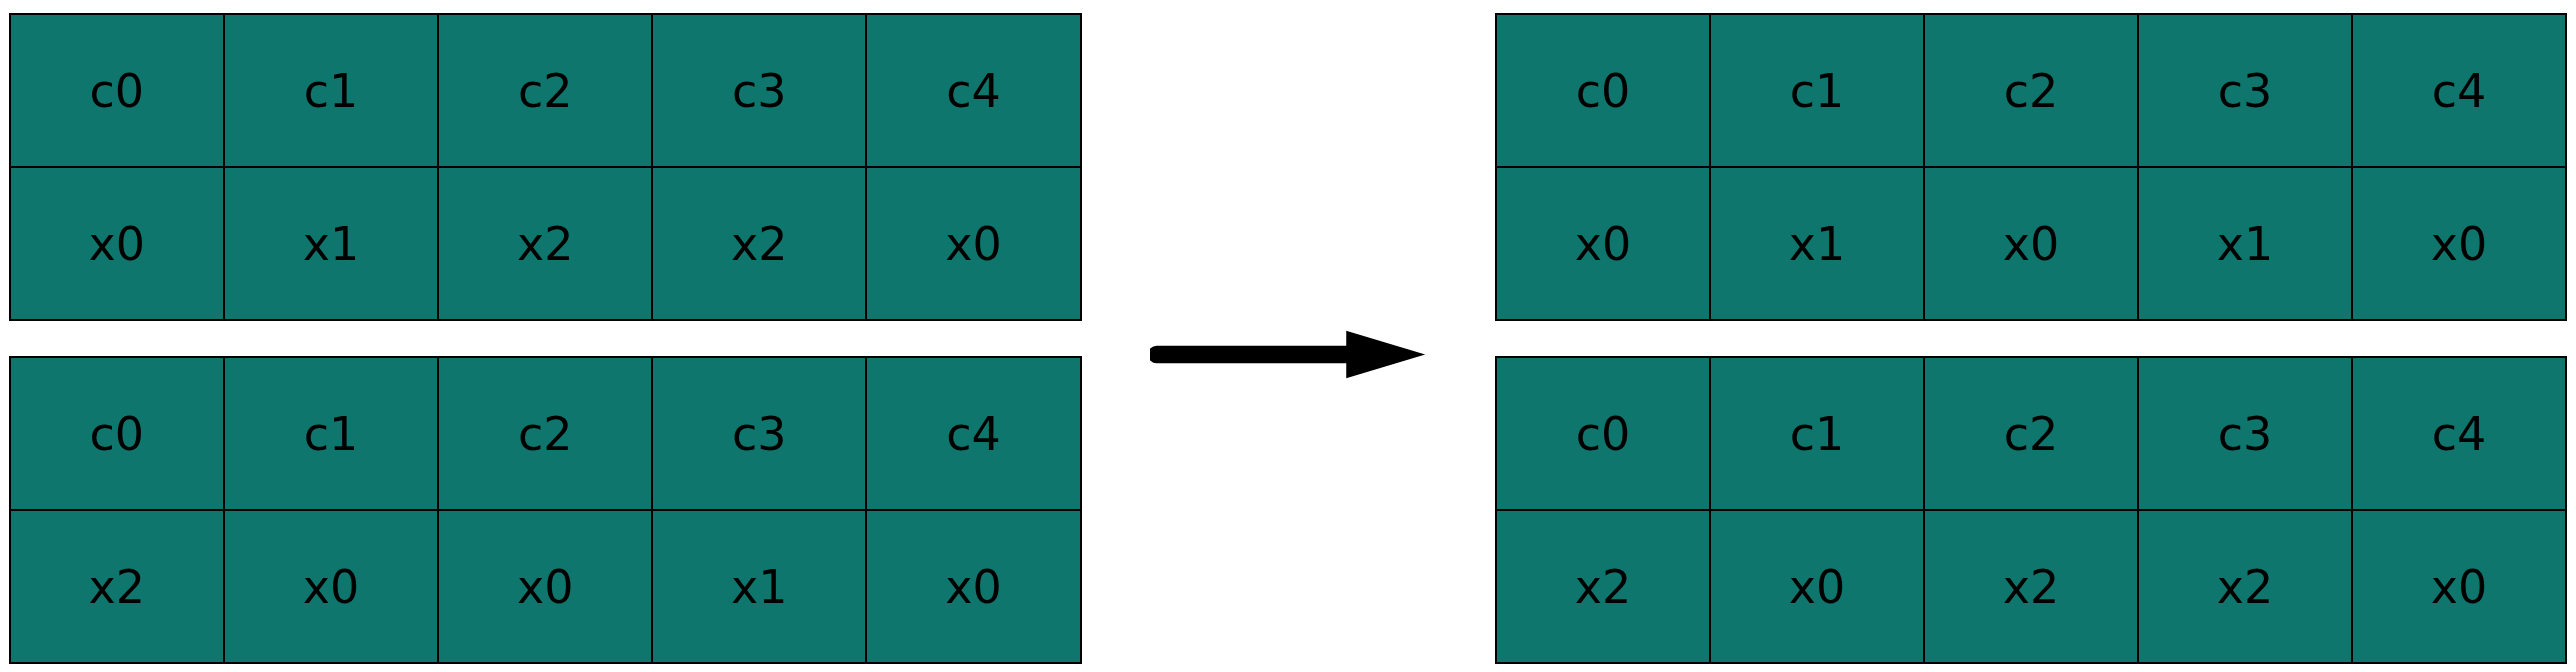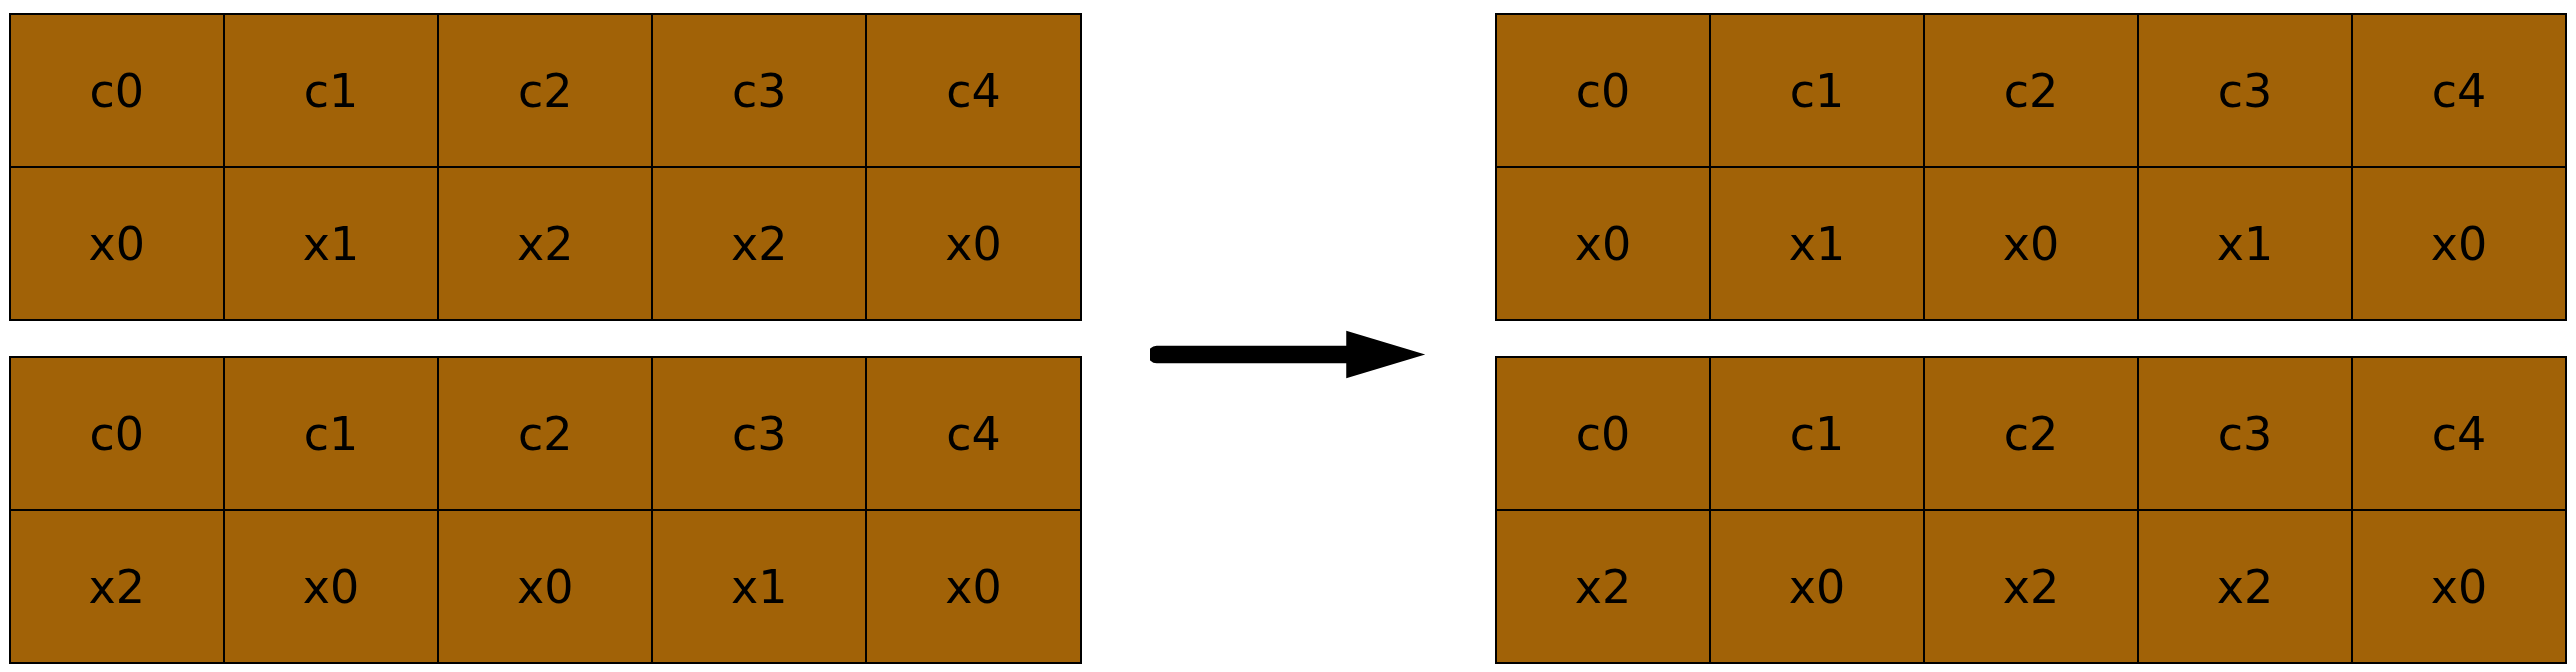--- a/index.html
+++ b/index.html
@@ -21,21 +21,21 @@
     top: 0;
     width: 2576px;
     height: 673px;
   }
 
   
   .grid-table {
     position: absolute;
     border-collapse: collapse;
     table-layout: fixed;
-    background: #a16207;
+    background: #0f766e;
   }
   .grid-table td {
     border: 2.4px solid #000000;
     text-align: center;
     vertical-align: middle;
     font-size: 46px;
     font-weight: 400;
     line-height: 1;
     color: #000000;
     padding: 0;

